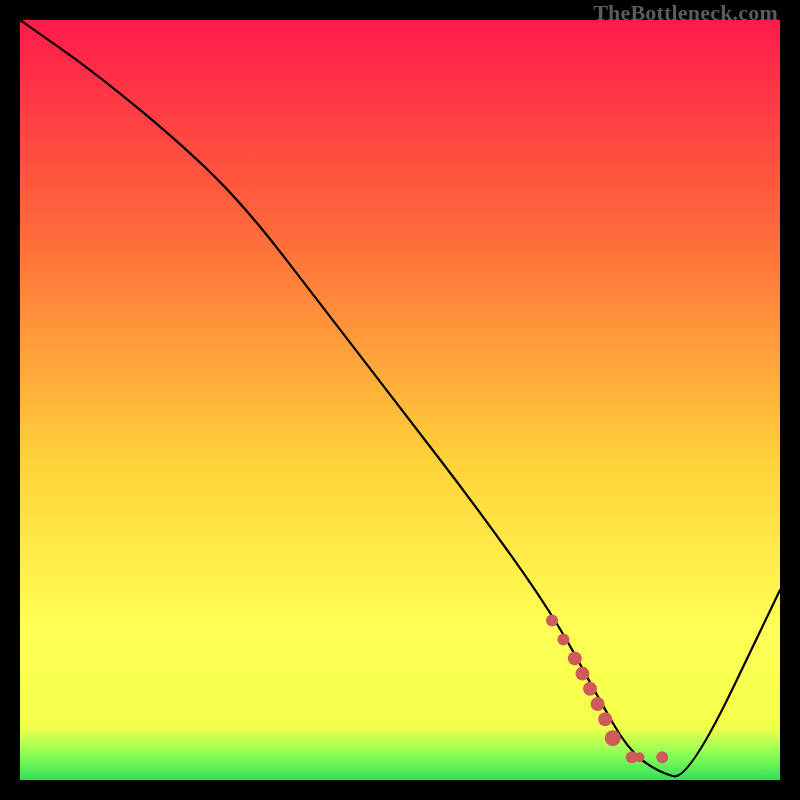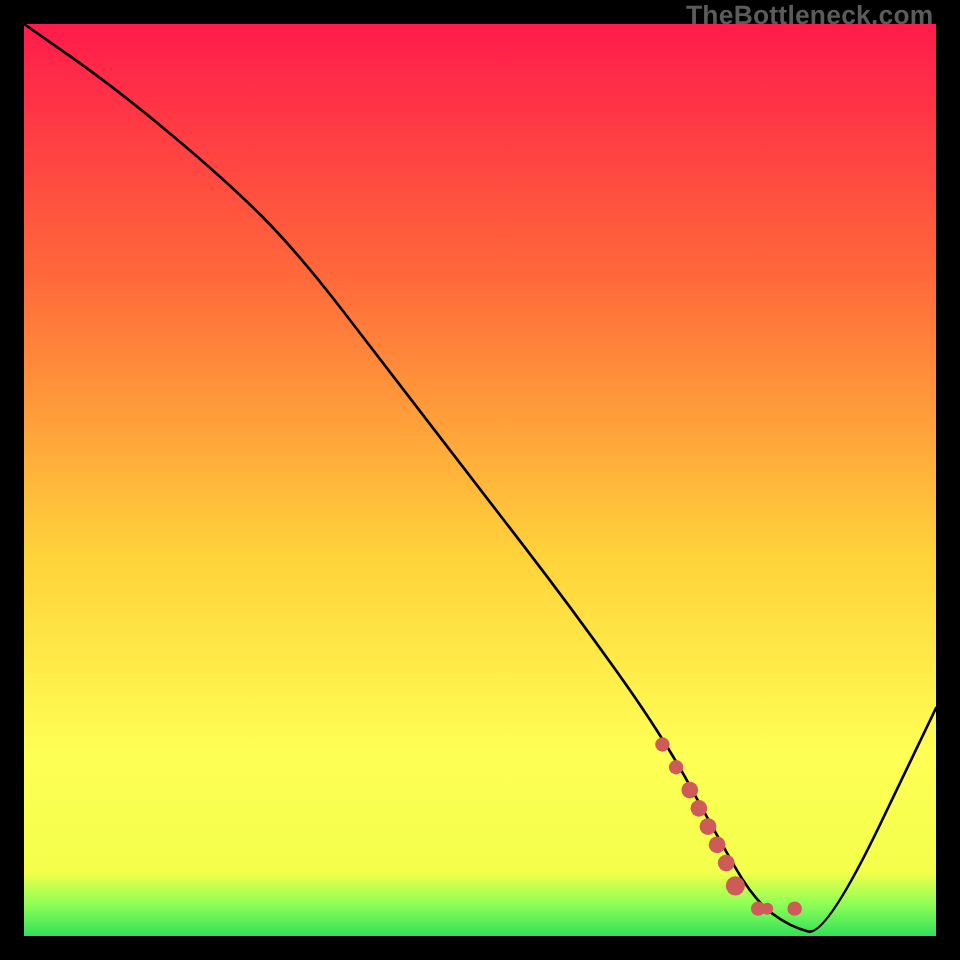--- a/index.html
+++ b/index.html
@@ -15,21 +15,21 @@
     left: 20px;
     top: 20px;
     width: 760px;
     height: 760px;
     background: #000;
   }
   .watermark {
     position: absolute;
     top: 0px;
     right: 22px;
-    font-family: Liberation Sans, sans-serif;
+    font-family: Liberation Serif, serif;
     font-size: 22px;
     font-weight: 600;
     color: #5b5b5b;
     letter-spacing: 0.2px;
     z-index: 10;
   }
   svg {
     position: absolute;
     left: 20px;
     top: 20px;

